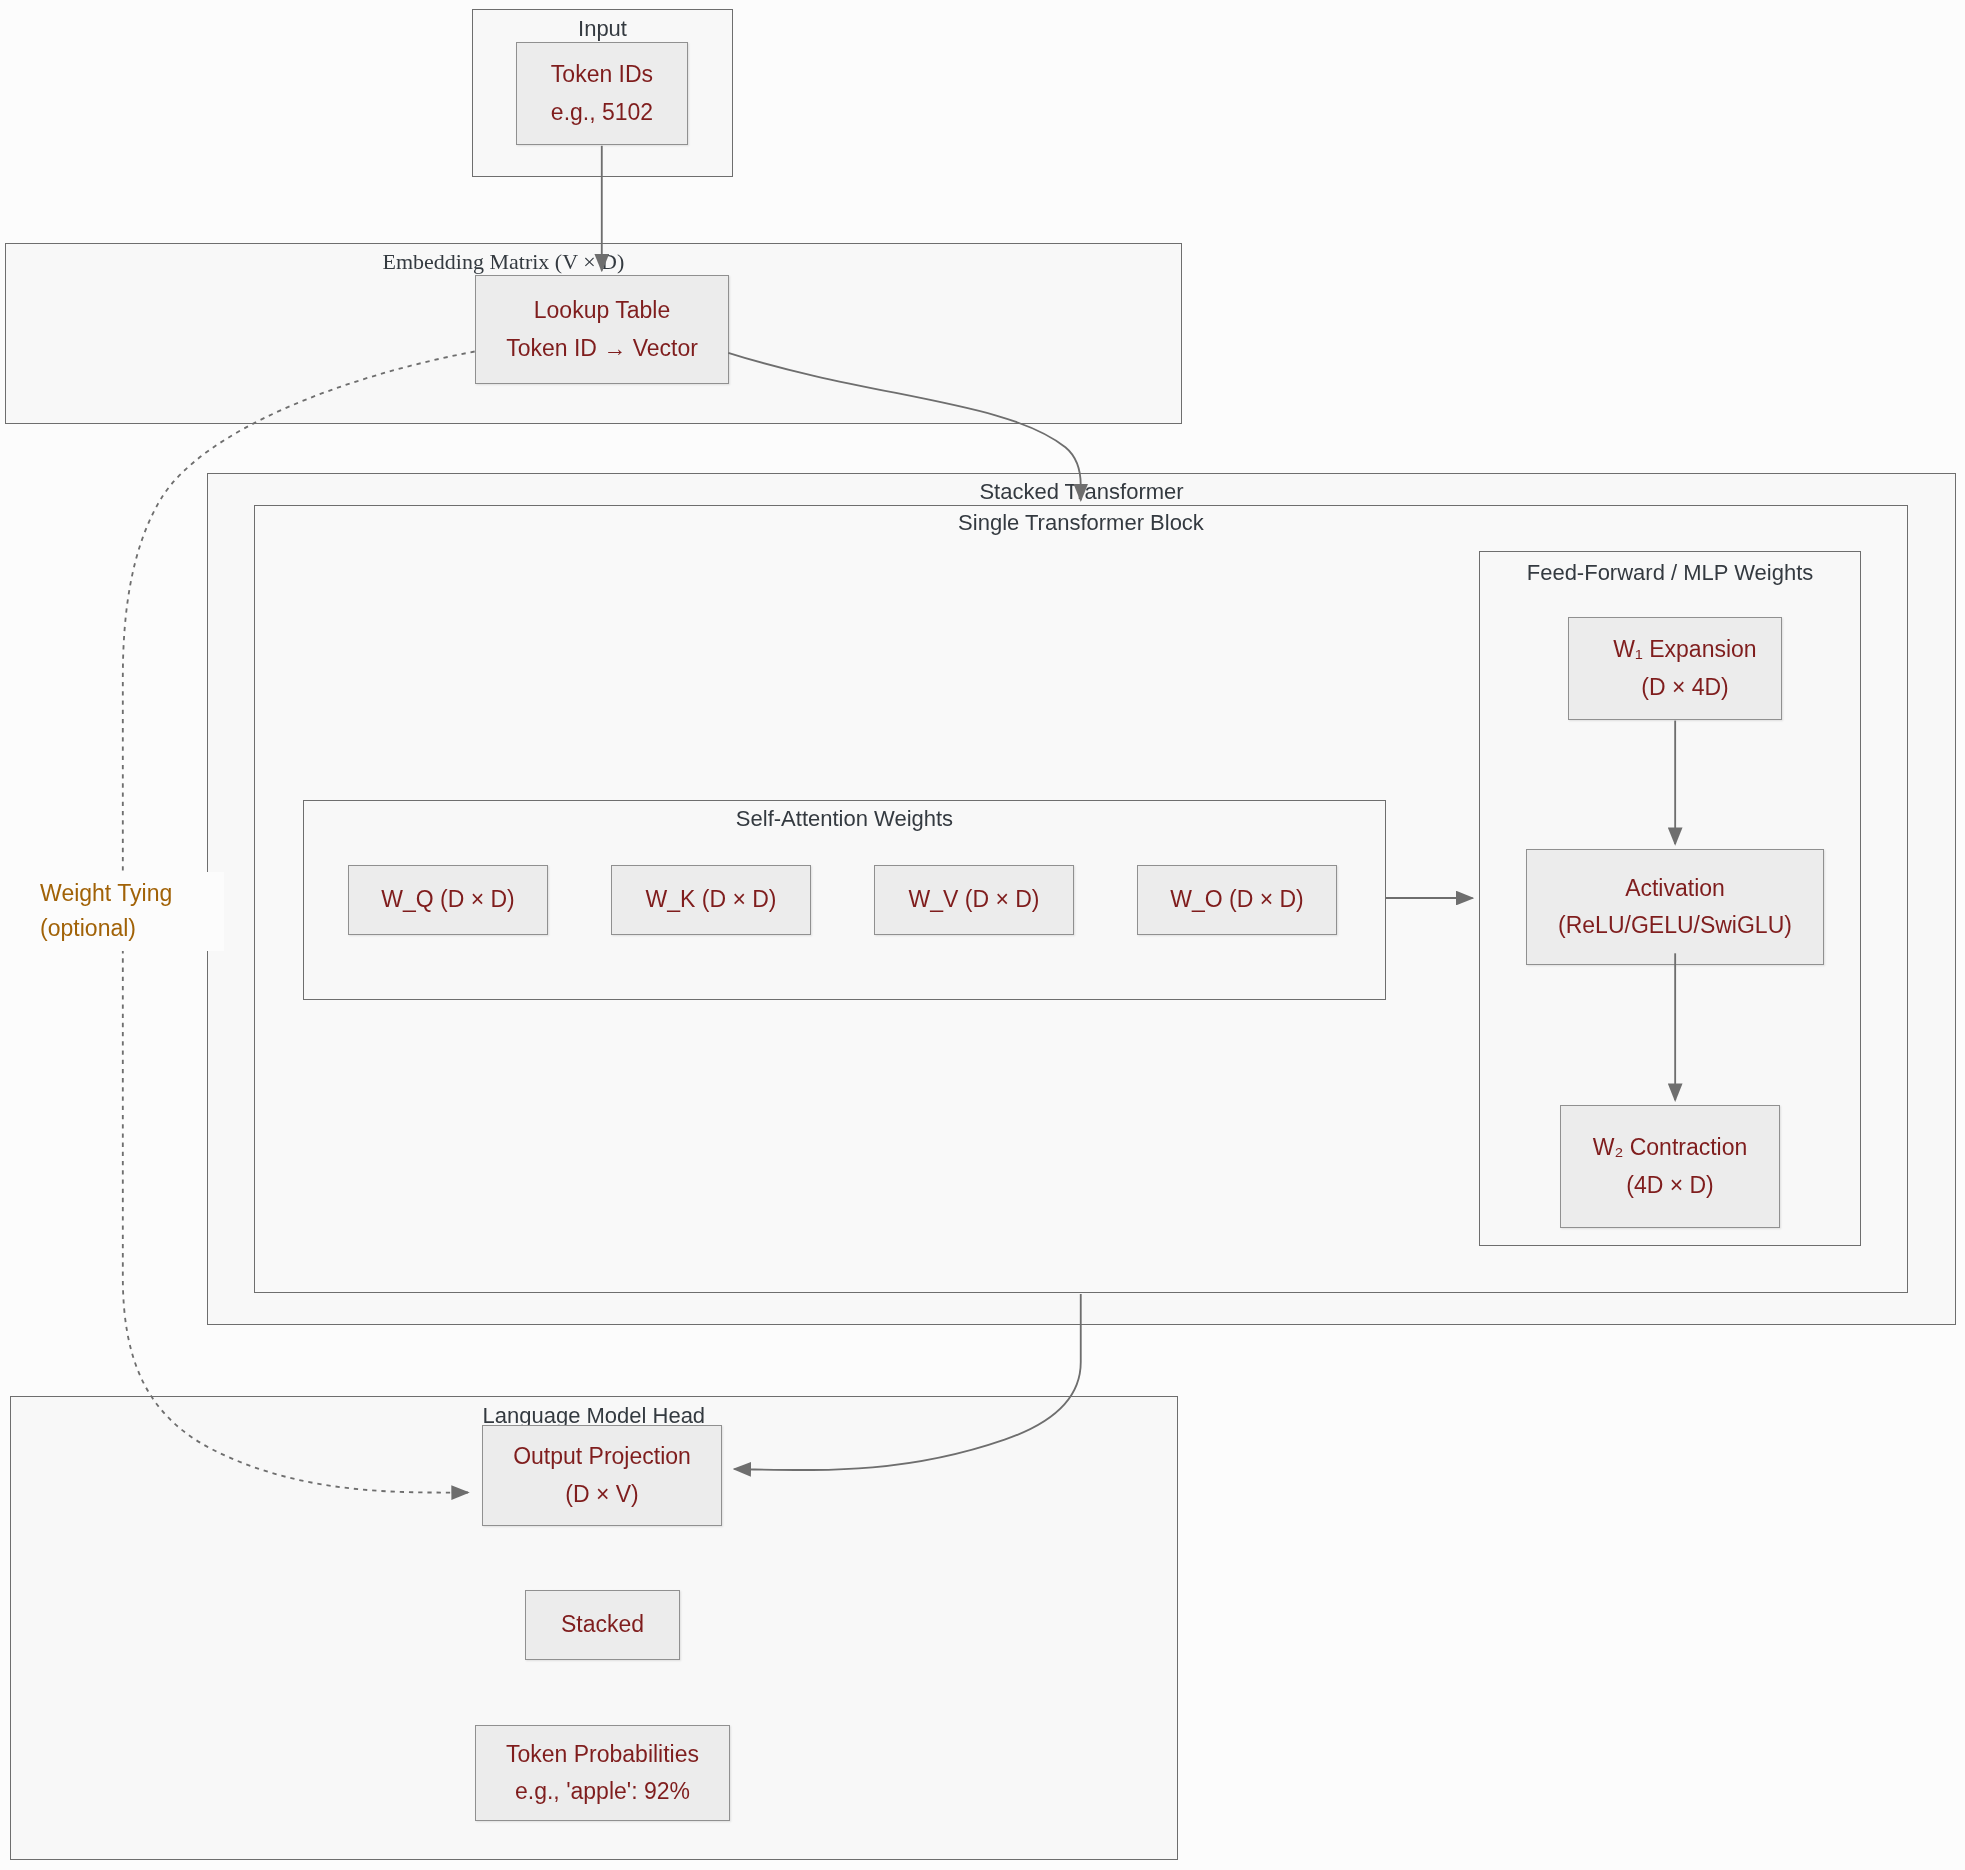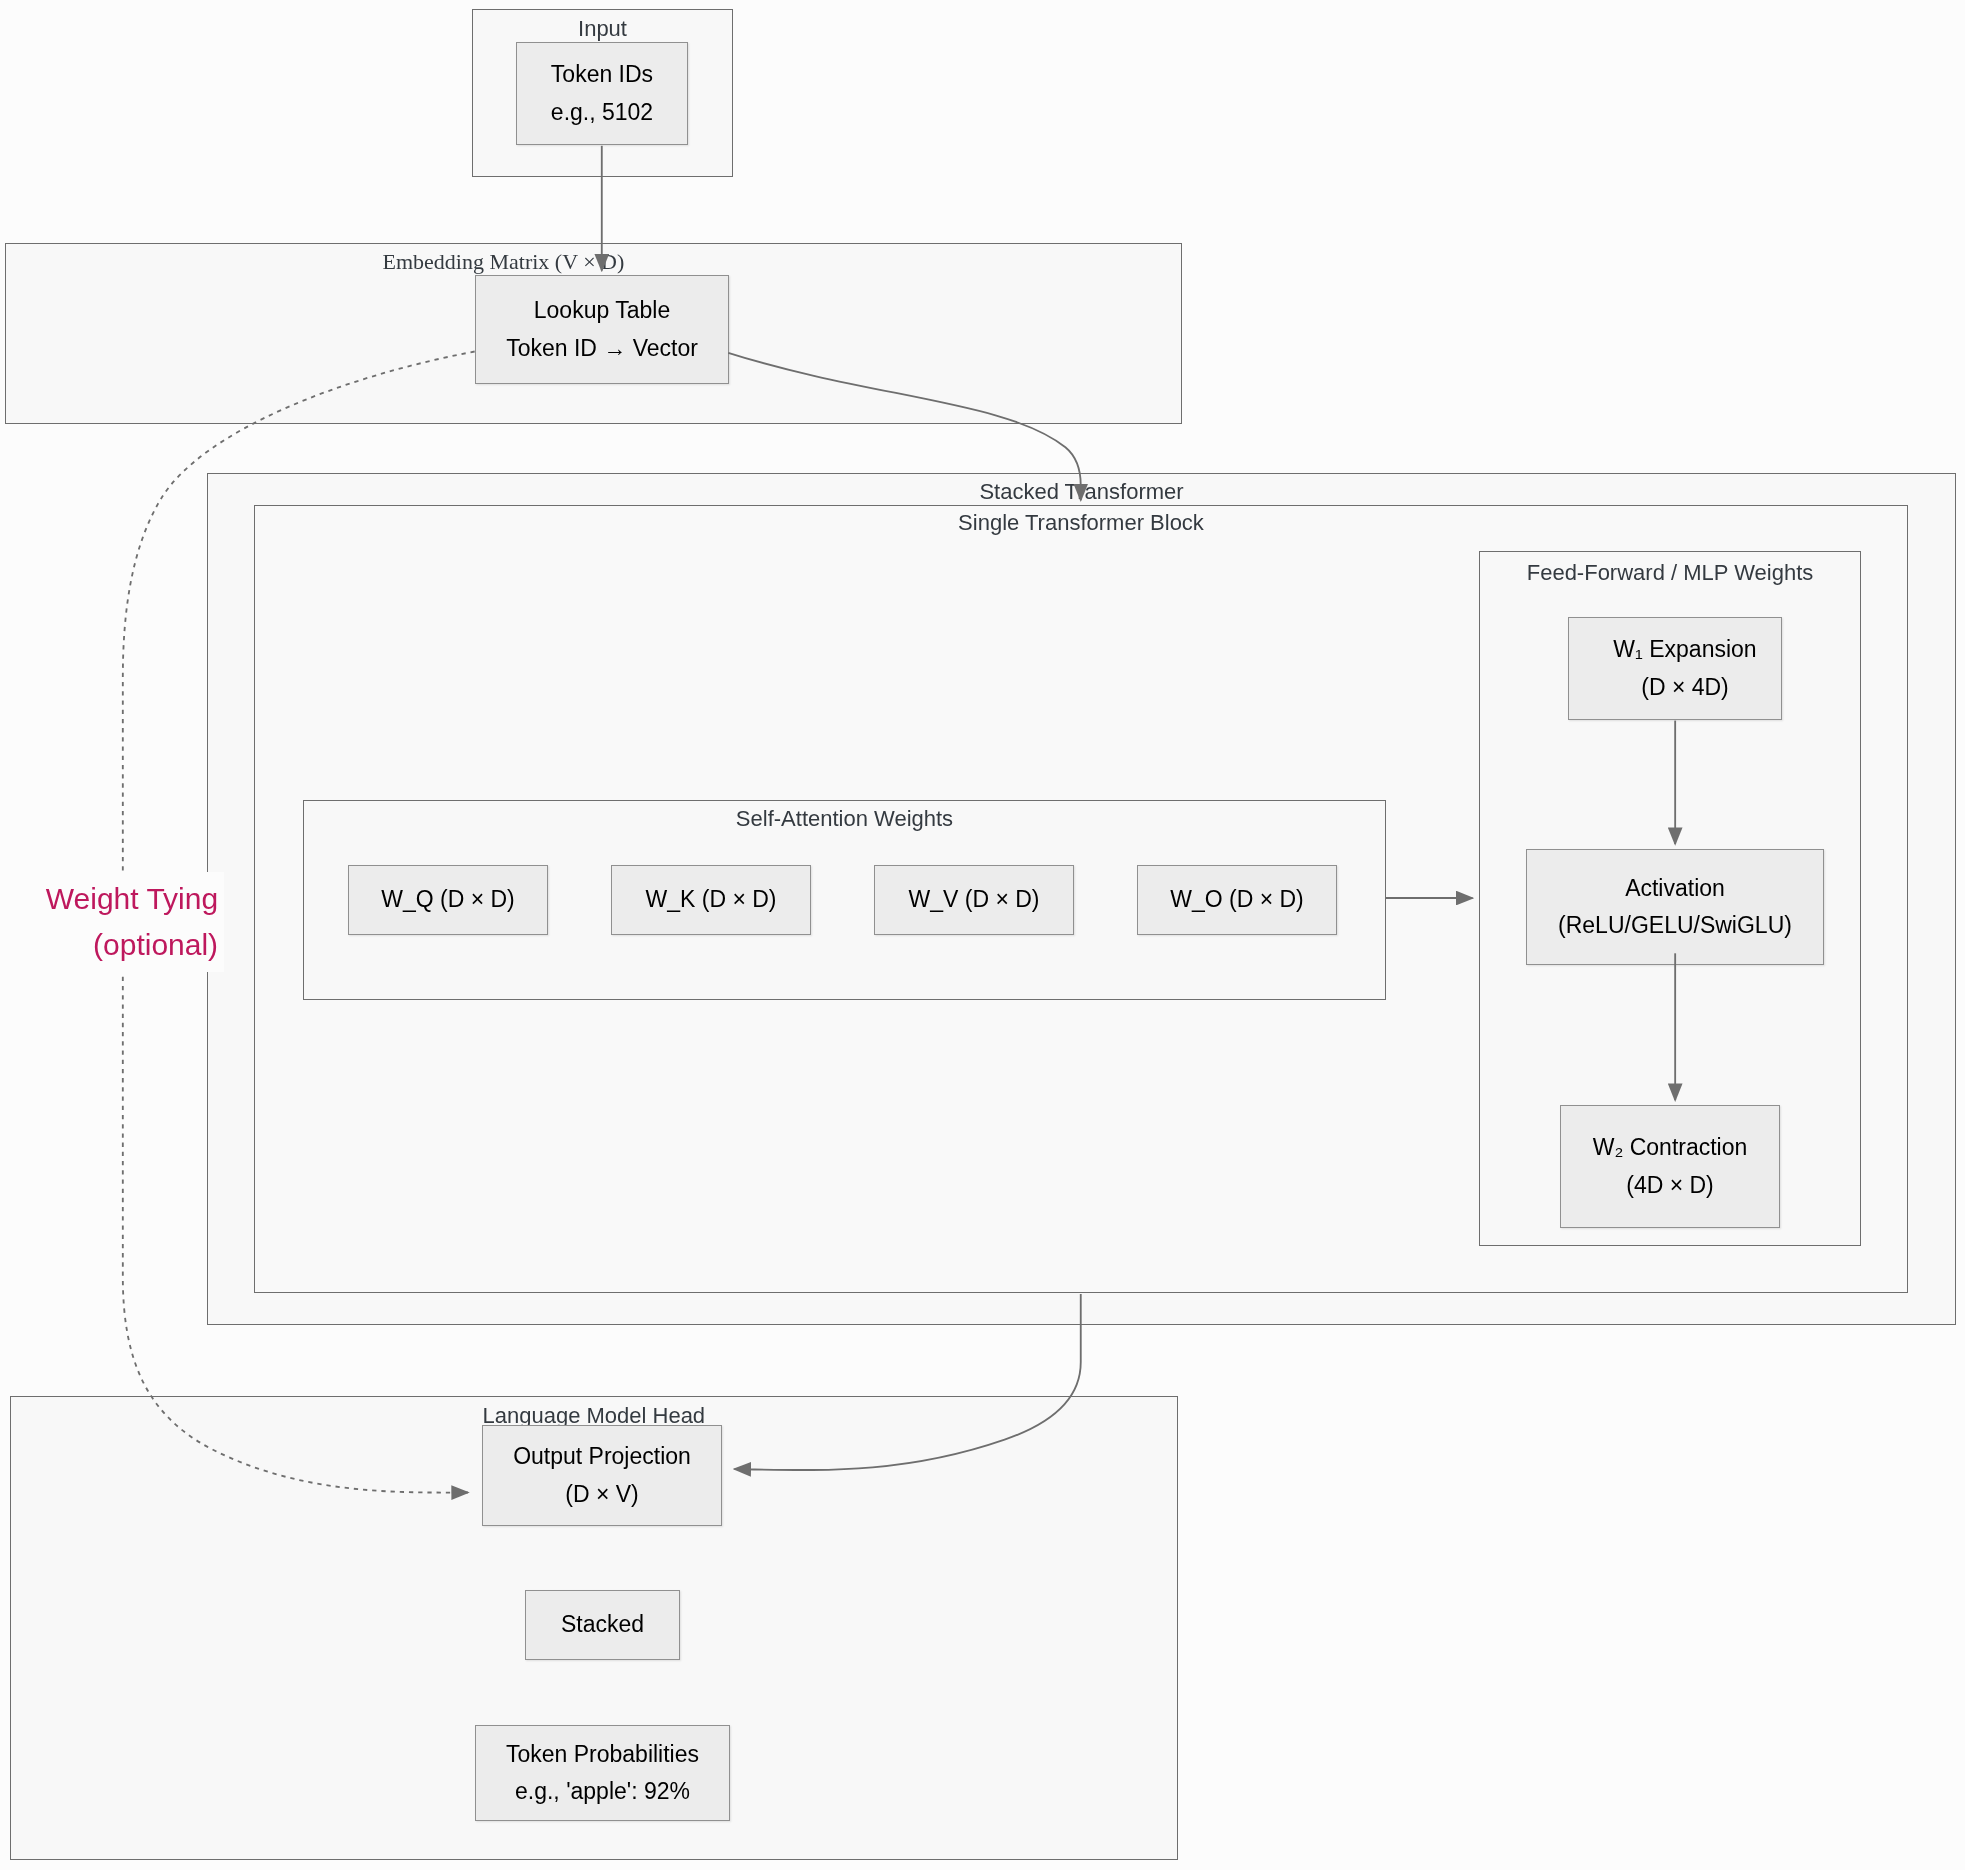--- a/index.html
+++ b/index.html
@@ -31,35 +31,35 @@
     background:#ececec;
     border:1.2px solid #909090;
     box-sizing:border-box;
     display:flex;
     flex-direction:column;
     align-items:center;
     justify-content:center;
     text-align:center;
     font-size:23px;
     line-height:1.62;
-    color:#000000;
+    color:#7f1d1d;
     box-shadow:0.6px 1.2px 1.8px rgba(0,0,0,0.10);
   }
   .node span{display:block;white-space:nowrap;}
   #edges{position:absolute;left:0;top:0;width:1965px;height:1871px;z-index:5;}
   .edge{fill:none;stroke:#6e6e6e;stroke-width:3;}
   .edge.dashed{stroke-dasharray:7 8;}
   .edge-label{
     position:absolute;
     z-index:6;
-    text-align:right;
+    text-align:left;
     background:#fcfcfc;
-    font-size:30px;
+    font-size:23px;
     line-height:1.55;
-    color:#be185d;
+    color:#a16207;
     padding:3.7px 6.1px;
   }
 </style>
 </head>
 <body>
 
 <div id="canvas">
 
   <div class="cluster" style="left:472px;top:9.2px;width:261px;height:168px;"></div>
   <div class="cluster-label" style="left:472px;top:13.5px;width:261px;">Input</div>

